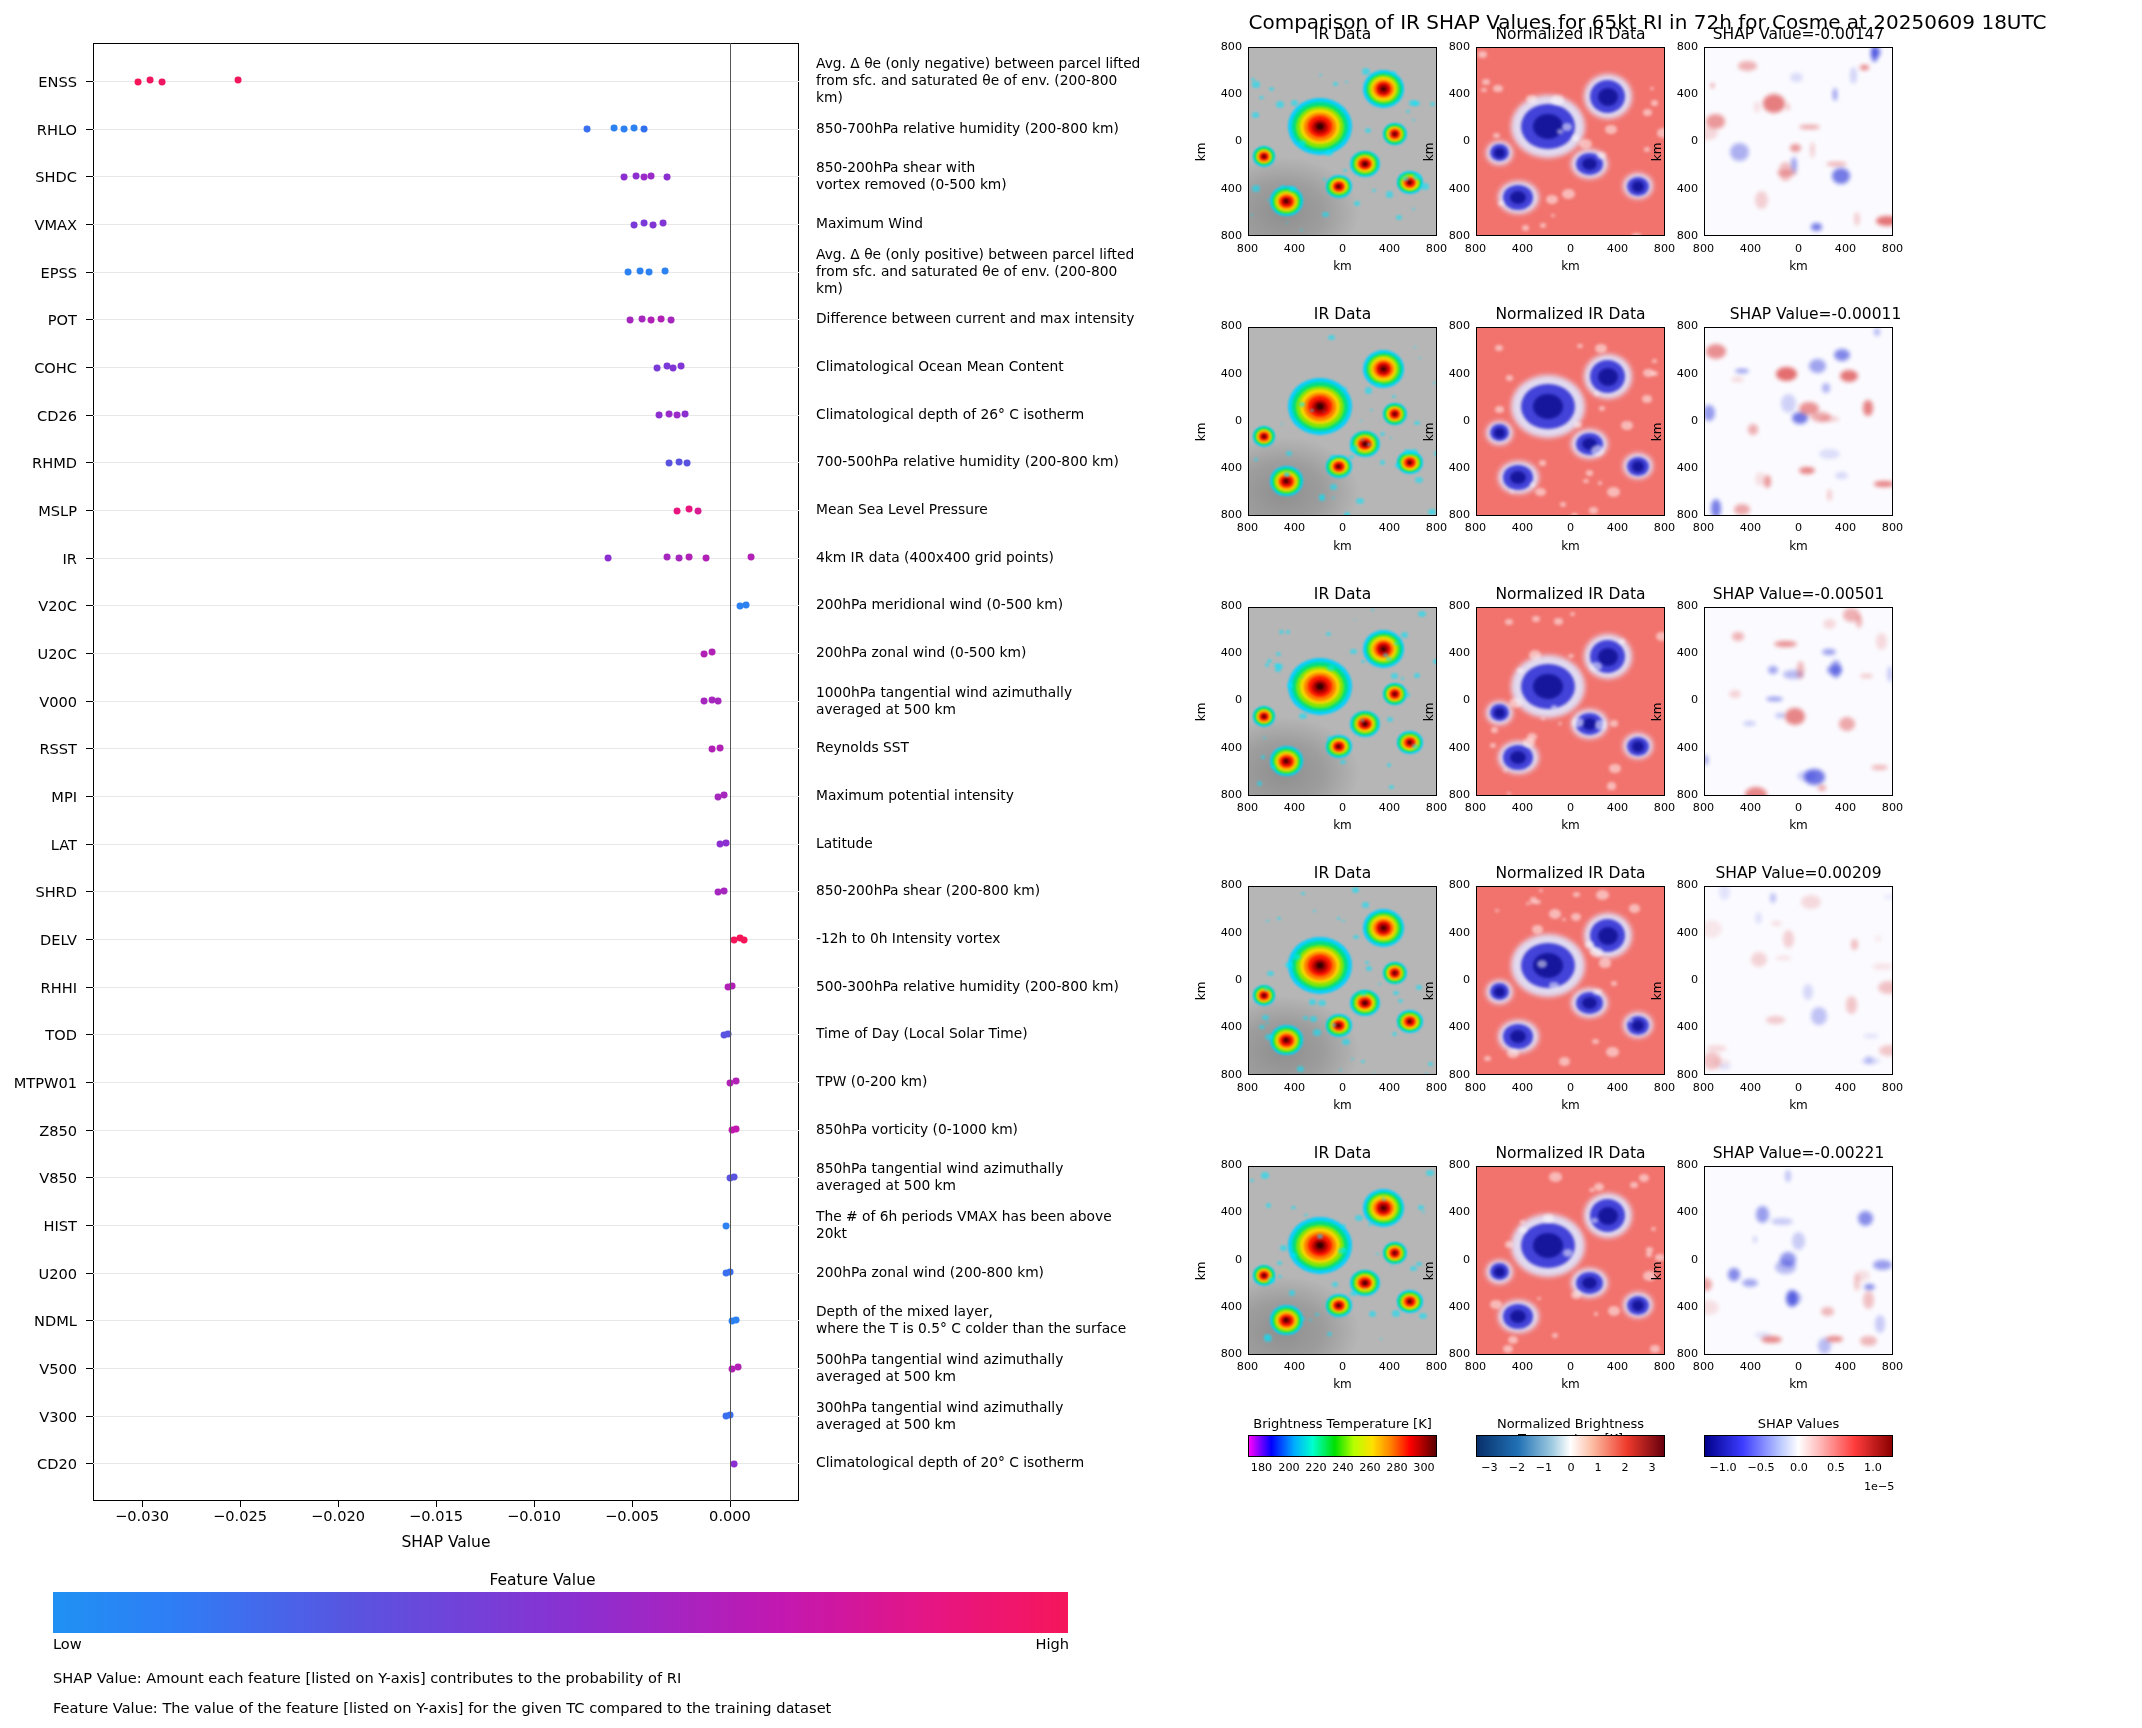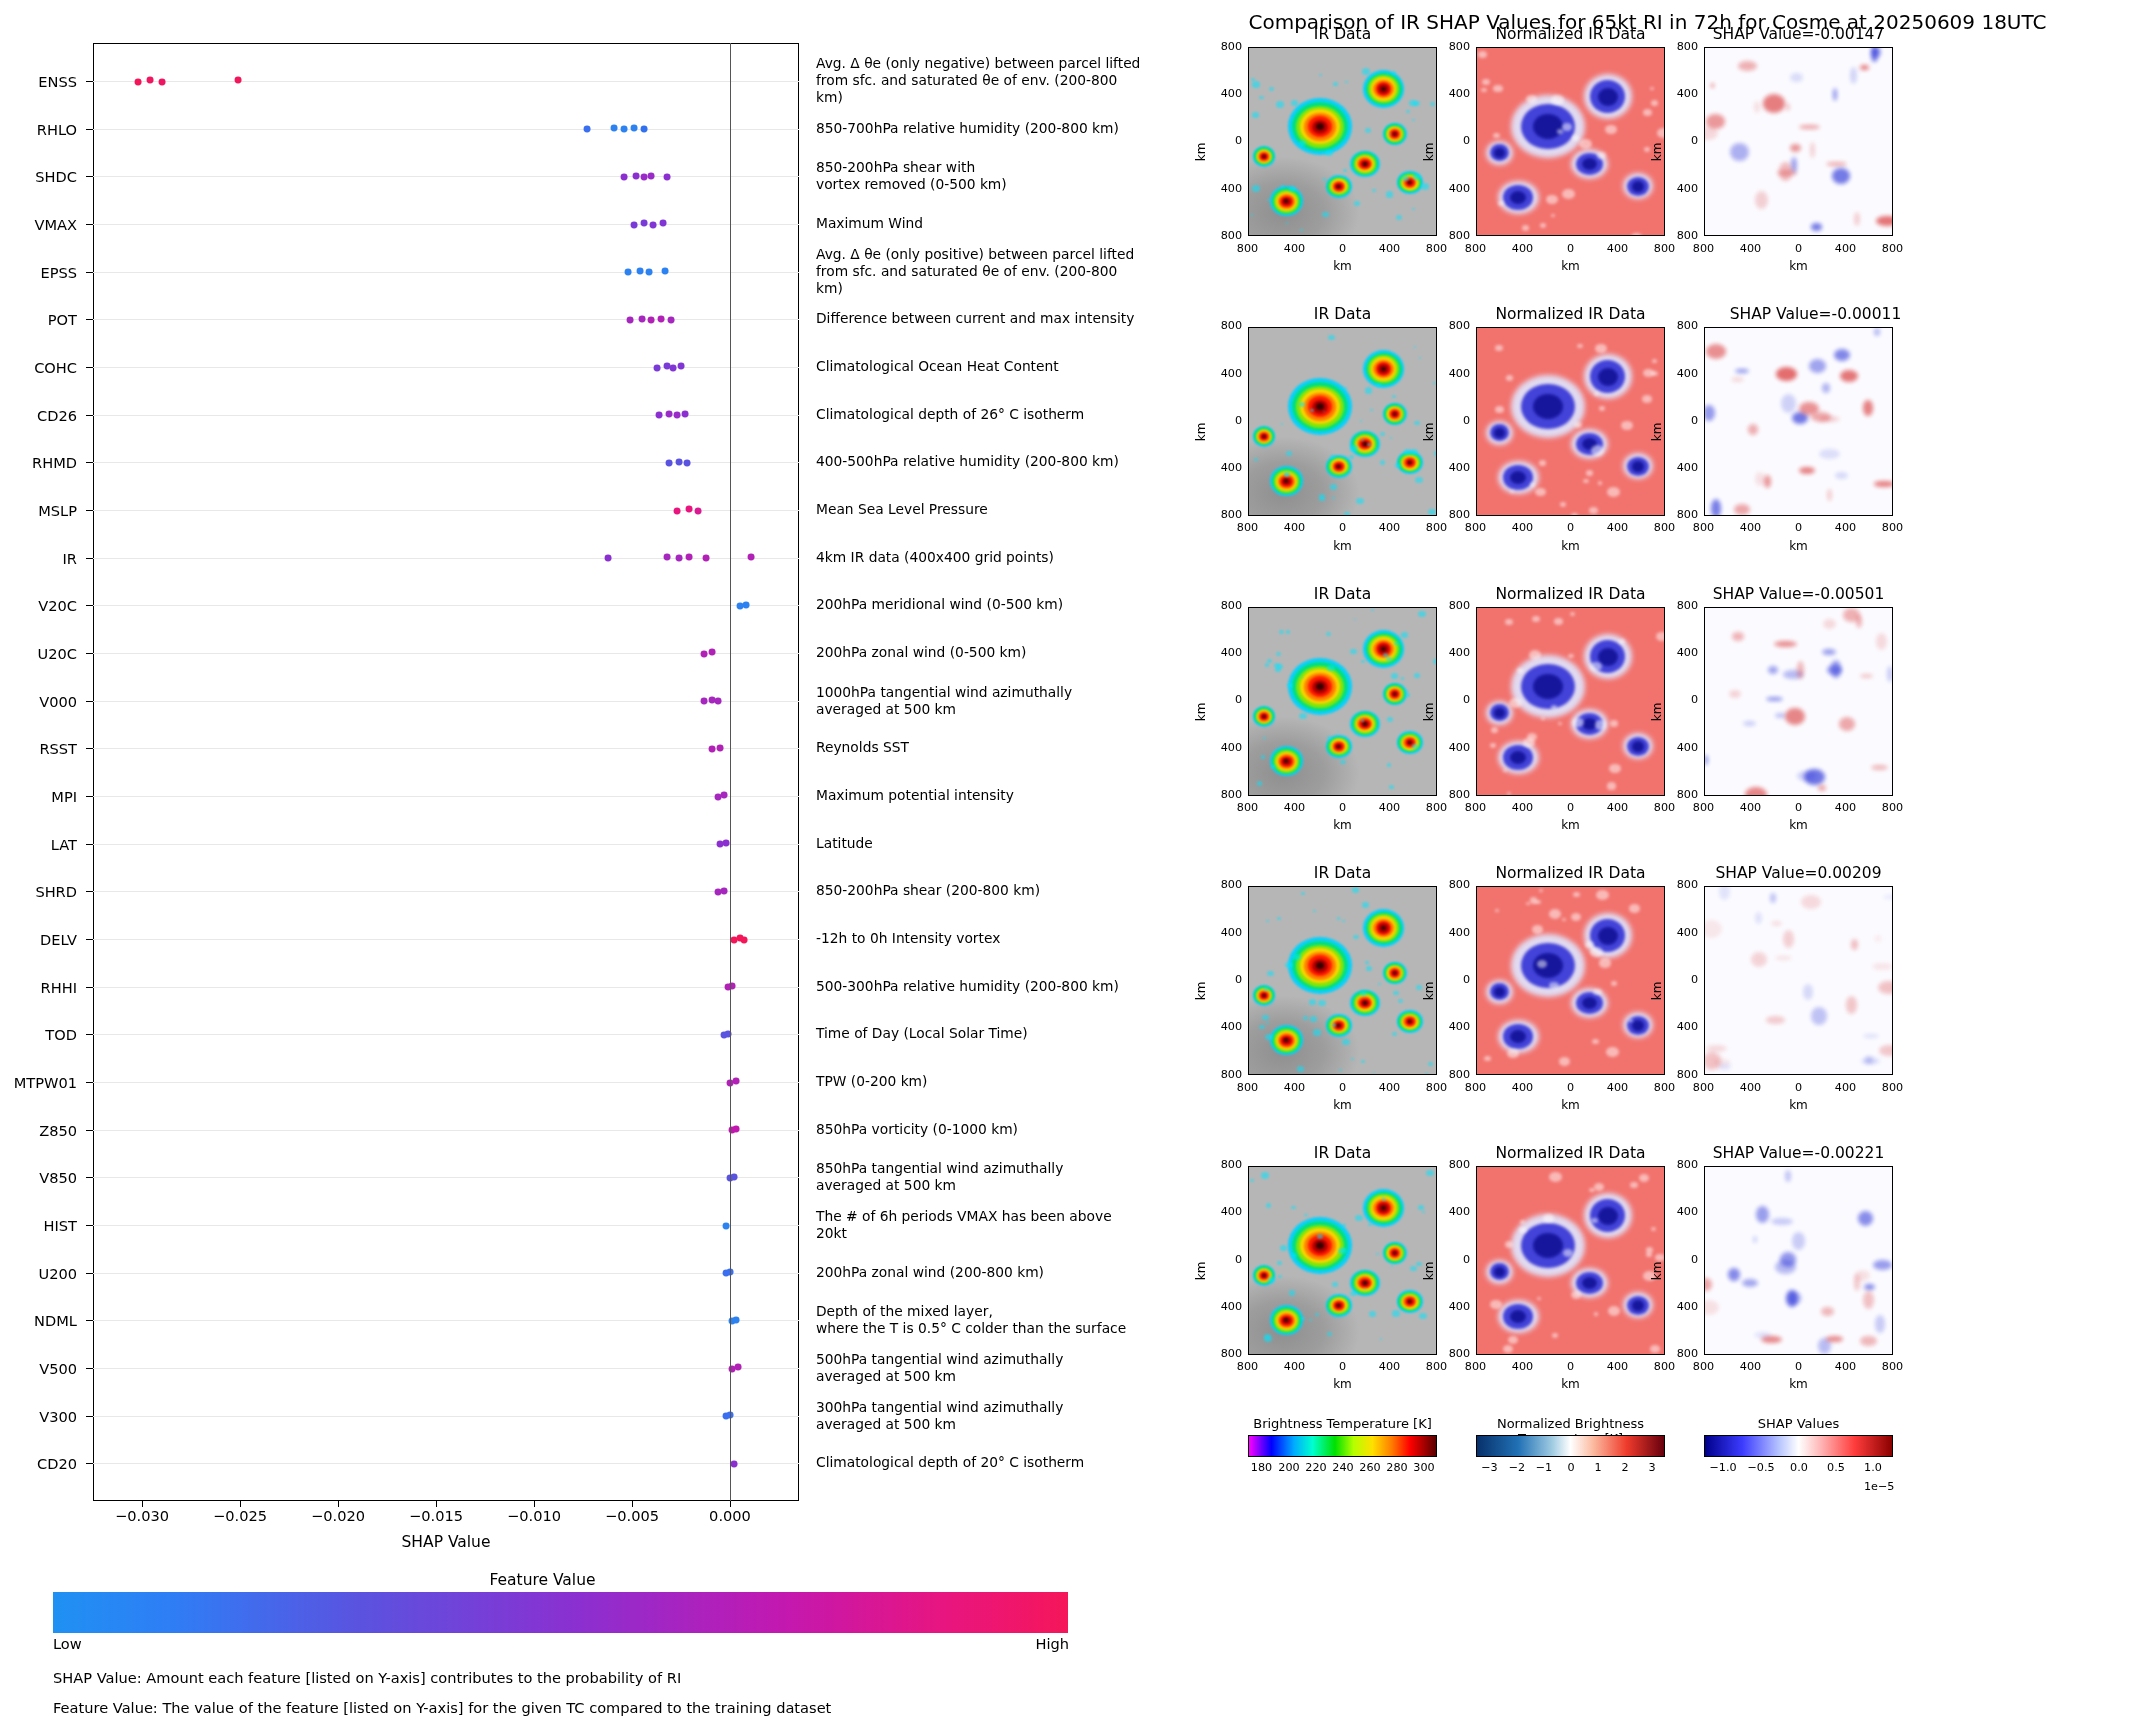--- a/index.html
+++ b/index.html
@@ -150,41 +150,41 @@
         </div>
         <div class="dot" style="left: 630px; top: 320px; background: rgb(165, 39, 190);"></div>
         <div class="dot" style="left: 642px; top: 319px; background: rgb(165, 39, 190);"></div>
         <div class="dot" style="left: 651px; top: 320px; background: rgb(178, 33, 182);"></div>
         <div class="dot" style="left: 661px; top: 319px; background: rgb(178, 33, 182);"></div>
         <div class="dot" style="left: 671px; top: 320px; background: rgb(165, 39, 190);"></div>
         <div class="gridrow" style="top: 367px; left: 93px; width: 706px;"></div>
         <div class="ytick-mark" style="top: 367px; left: 86px;"></div>
         <div class="ytick-label" style="top: 367px; left: -52px;">COHC</div>
         <div class="descr" style="top: 367px;">
-          <div>Climatological Ocean Heat Content</div>
+          <div>Climatological Ocean Mean Content</div>
         </div>
         <div class="dot" style="left: 657px; top: 368px; background: rgb(122, 58, 216);"></div>
         <div class="dot" style="left: 667px; top: 366px; background: rgb(122, 58, 216);"></div>
         <div class="dot" style="left: 673px; top: 368px; background: rgb(129, 53, 212);"></div>
         <div class="dot" style="left: 681px; top: 366px; background: rgb(129, 53, 212);"></div>
         <div class="gridrow" style="top: 415px; left: 93px; width: 706px;"></div>
         <div class="ytick-mark" style="top: 415px; left: 86px;"></div>
         <div class="ytick-label" style="top: 415px; left: -52px;">CD26</div>
         <div class="descr" style="top: 415px;">
           <div>Climatological depth of 26° C isotherm</div>
         </div>
         <div class="dot" style="left: 659px; top: 415px; background: rgb(140, 47, 208);"></div>
         <div class="dot" style="left: 669px; top: 414px; background: rgb(155, 43, 200);"></div>
         <div class="dot" style="left: 677px; top: 415px; background: rgb(155, 43, 200);"></div>
         <div class="dot" style="left: 685px; top: 414px; background: rgb(140, 47, 208);"></div>
         <div class="gridrow" style="top: 462px; left: 93px; width: 706px;"></div>
         <div class="ytick-mark" style="top: 462px; left: 86px;"></div>
         <div class="ytick-label" style="top: 462px; left: -52px;">RHMD</div>
         <div class="descr" style="top: 462px;">
-          <div>400-500hPa relative humidity (200-800 km)</div>
+          <div>700-500hPa relative humidity (200-800 km)</div>
         </div>
         <div class="dot" style="left: 669px; top: 463px; background: rgb(90, 83, 224);"></div>
         <div class="dot" style="left: 679px; top: 462px; background: rgb(90, 83, 224);"></div>
         <div class="dot" style="left: 687px; top: 463px; background: rgb(90, 83, 224);"></div>
         <div class="gridrow" style="top: 510px; left: 93px; width: 706px;"></div>
         <div class="ytick-mark" style="top: 510px; left: 86px;"></div>
         <div class="ytick-label" style="top: 510px; left: -52px;">MSLP</div>
         <div class="descr" style="top: 510px;">
           <div>Mean Sea Level Pressure</div>
         </div>

